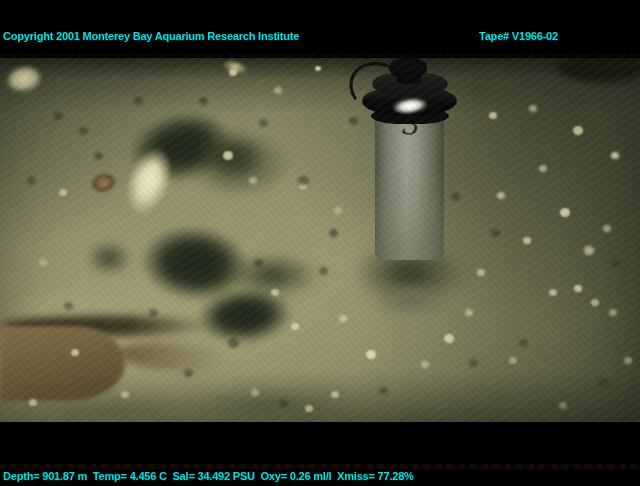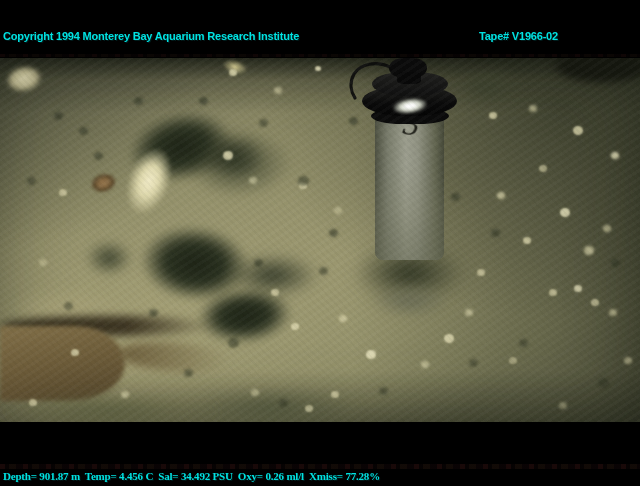--- a/index.html
+++ b/index.html
@@ -2,21 +2,21 @@
 <html><head>
 <meta charset="utf-8">
 <style>
   html,body{margin:0;padding:0;background:#000;}
   #frame{position:relative;width:640px;height:486px;background:#000;overflow:hidden;
          font-family:"Liberation Sans",sans-serif;}
 
   
   .bar{position:absolute;left:0;width:640px;background:#000;}
   #top-bar{top:0;height:58px;}
-  #bottom-bar{top:422px;height:64px;font-family:Liberation Serif, serif;}
+  #bottom-bar{top:422px;height:64px;}
   .ovl{position:absolute;color:#00e2e2;font-size:11px;font-weight:bold;
        letter-spacing:-0.2px;line-height:14px;white-space:pre;
        text-shadow:1px 1px 0 rgba(0,45,45,0.65);}
   #tl-block{left:3px;top:1px;}
   #tr-block{left:479px;top:1px;}
   #telemetry{left:3px;top:47px;}
   .noise{position:absolute;left:0;width:640px;opacity:.5;
      background:repeating-linear-gradient(90deg,
         rgba(82,30,28,.6) 0 5px, rgba(18,8,8,.7) 5px 9px,
         rgba(64,38,24,.55) 9px 16px, rgba(26,10,12,.7) 16px 23px);}
@@ -140,21 +140,21 @@
   #knob-neck{left:397px;top:14px;width:24px;height:12px;background:#090909;border-radius:30%;}
   #wire{left:340px;top:0px;width:64px;height:44px;}
 </style>
 </head>
 <body>
 
 <div id="frame">
 
   <div id="top-bar" class="bar">
     <div id="tl-block" class="ovl">
-      <div>Copyright 1994 Monterey Bay Aquarium Research Institute</div>
+      <div>Copyright 2001 Monterey Bay Aquarium Research Institute</div>
       <div>Ventana/2001/117/01_10_18_05.rgb (MAIN)  HD=06:06:30:11</div>
       <div>Fri Apr 27 17:04:39 2001 GMT (local +7)  esecs=988391079</div>
       <div>bacterial mat Push Corer</div>
     </div>
     <div id="tr-block" class="ovl">
       <div>Tape# V1966-02</div>
       <div>Lat= 36.737765 (edited)</div>
       <div>Lon= -122.031050</div>
     </div>
     <div id="noise-top" class="noise"></div>

